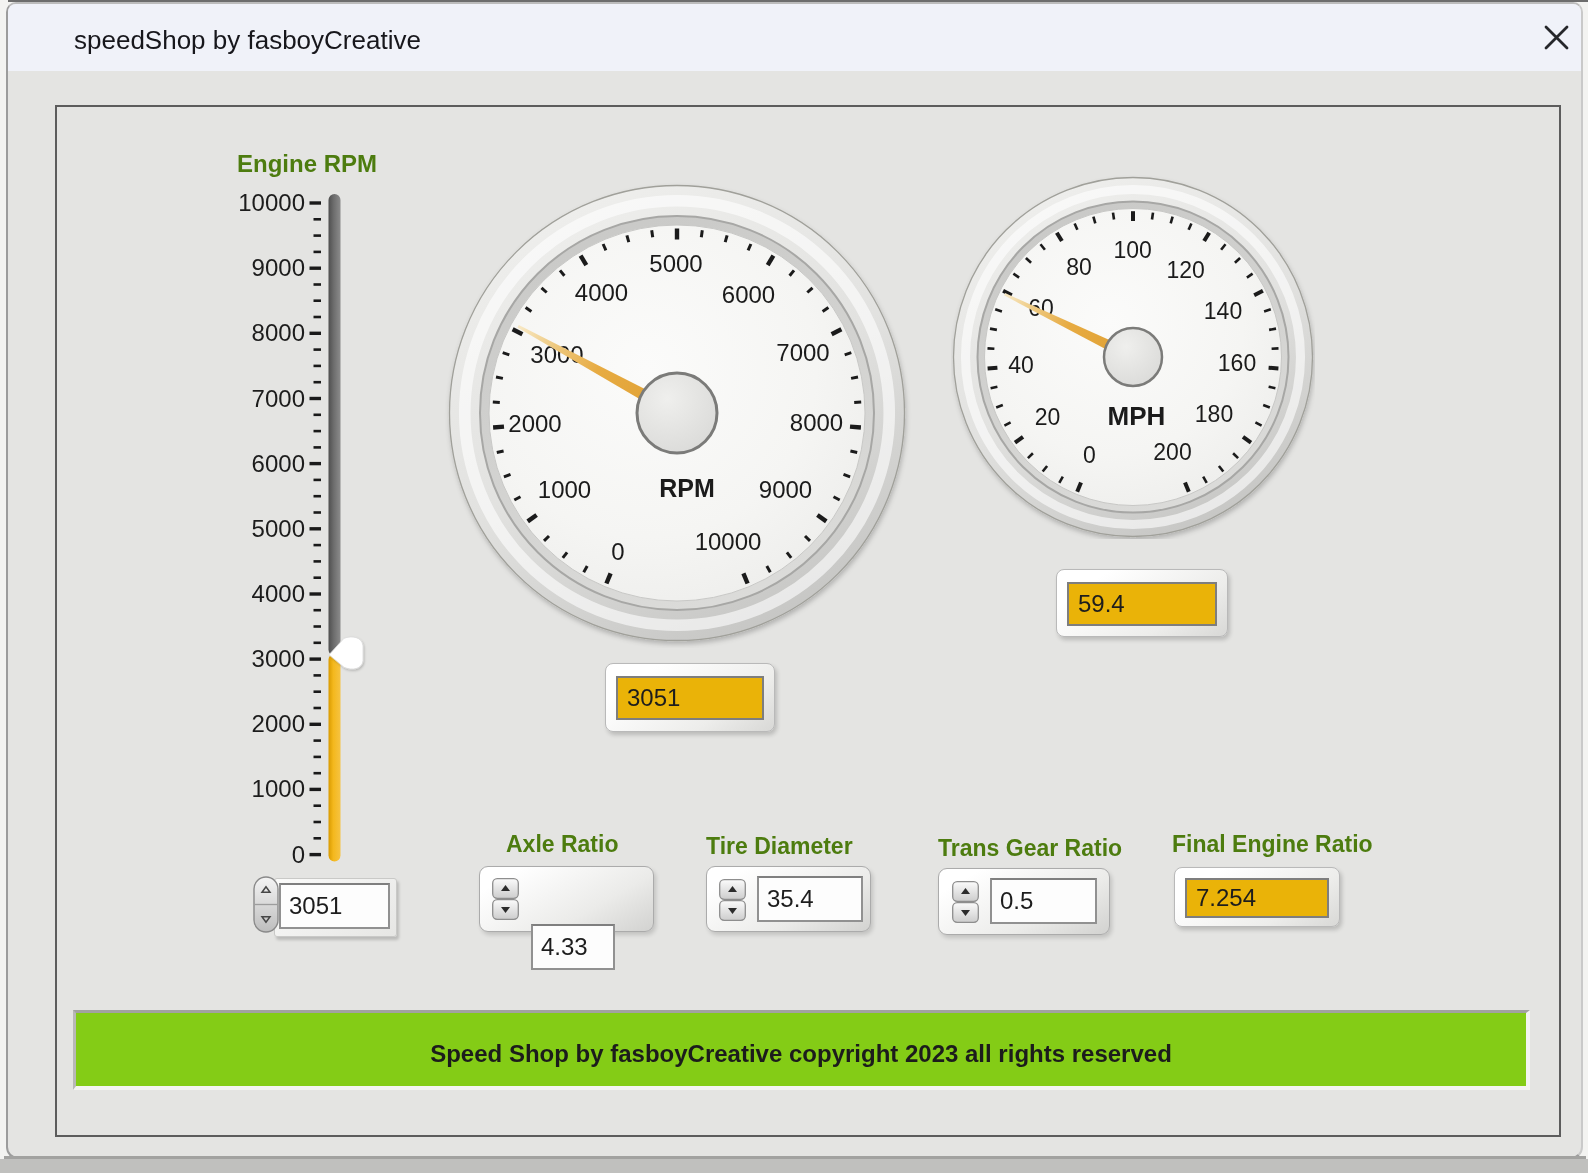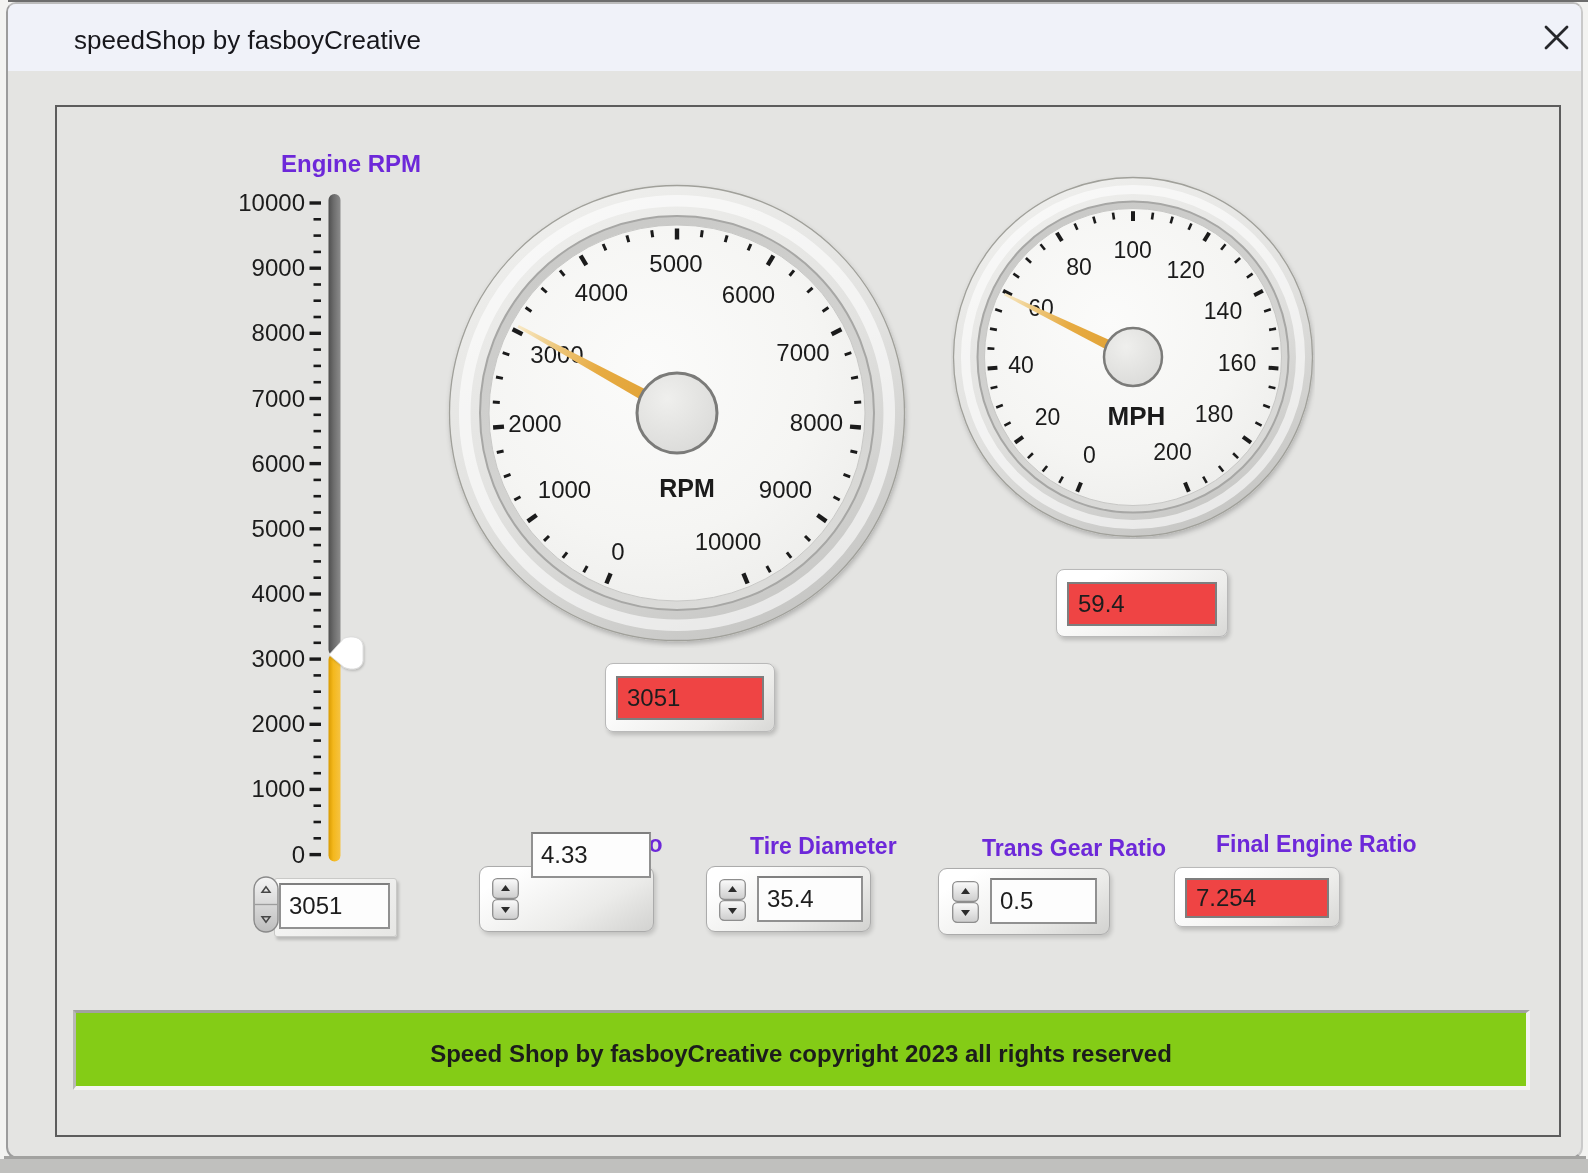--- a/index.html
+++ b/index.html
@@ -5,26 +5,26 @@
   font-family:"Liberation Sans", sans-serif; }
 #win { position:absolute; left:6px; top:2px; width:1577px; height:1157px;
   background:#e4e4e2; border:2px solid #9c9c9c; border-top-color:#bcbcbc; border-right-color:#c9c9c9; border-radius:10px 10px 12px 12px; overflow:hidden; }
 #topline { position:absolute; left:8px; top:0; width:1580px; height:2px; background:#6d6d6d; }
 #botband { position:absolute; left:0; top:1159px; width:1588px; height:14px; background:#c0c0be; }
 #botline { position:absolute; left:4px; top:1156px; width:1582px; height:3px; background:#a2a2a0; }
 #titlebar { position:absolute; left:0; top:0; width:100%; height:67px; background:#f0f2f9;padding-left:8px; }
 #title { position:absolute; left:66px; top:21px; font-size:26px; color:#17171c; }
 .panel { position:absolute; left:47px; top:101px; width:1506px; height:1032px;
   border:2.5px solid #5c5c5c; }
-.lbl { position:absolute; font-weight:700; color:#6d28d9; font-size:23px; white-space:nowrap;margin-left:44px; }
+.lbl { position:absolute; font-weight:700; color:#4d7c0f; font-size:23px; white-space:nowrap; }
 .sl { position:absolute; right:1283px; width:90px; text-align:right; font-size:24px;
   color:#1c1c1c; height:26px; line-height:26px; }
 .disp { position:absolute; border-radius:8px; background:linear-gradient(145deg,#ffffff 20%,#ededeb 70%,#d8d8d6);
   border:1px solid #b9b9b9; box-shadow:2px 3px 4px rgba(0,0,0,0.18); }
-.dinner { position:absolute; background:#ef4444; border:2px solid #7e7e7e; color:#1d1d1d;
+.dinner { position:absolute; background:#eab308; border:2px solid #7e7e7e; color:#1d1d1d;
   font-size:24px; }
 .dinner span { position:absolute; left:9px; top:50%; transform:translateY(-50%); }
 .spframe { position:absolute; border-radius:9px; background:linear-gradient(150deg,#ffffff 15%,#ebebe9 65%,#d2d2d0);
   border:1.5px solid #ababab; box-shadow:2px 3px 4px rgba(0,0,0,0.15); }
 .field { position:absolute; background:#fdfdfd; border:2px solid #919191; border-top-color:#7f7f7f;
   color:#1d1d1d; font-size:24px; }
 .field span { position:absolute; left:8px; top:50%; transform:translateY(-50%); }
 #banner { position:absolute; left:73px; top:1010px; width:1457px; height:80px;
   background:#84cc16; border-top:3px solid #a2a2a0; border-left:3px solid #b8b8b6;
   border-right:4px solid #f4f4f2; border-bottom:4px solid #f4f4f2;
@@ -345,21 +345,21 @@
       <linearGradient id="sb492878" x1="0" y1="0" x2="0" y2="1">
 <stop offset="0" stop-color="#fbfbfb"></stop>
         <stop offset="1" stop-color="#cdcdcd"></stop>
       </linearGradient>
     </defs>
 <rect x="0.7" y="0.7" width="25.6" height="19.6" rx="4.5" fill="url(#sb492878)" stroke="#8e8e8e" stroke-width="1.3"></rect>
 <rect x="0.7" y="21.7" width="25.6" height="19.6" rx="4.5" fill="url(#sb492878)" stroke="#8e8e8e" stroke-width="1.3"></rect>
 <polygon points="13.5,7.0 9.0,13.0 18.0,13.0" fill="#2c2c2c"></polygon>
 <polygon points="13.5,35.0 9.0,29.0 18.0,29.0" fill="#2c2c2c"></polygon>
 </svg>
-<div class="field" style="left:531px;top:832px;width:120px;height:46px">
+<div class="field" style="left:531px;top:924px;width:84px;height:46px">
     <span>4.33</span>
   </div>
 
 <div class="lbl" style="left:706px;top:833px">Tire Diameter</div>
 <div class="spframe" style="left:706px;top:866px;width:165px;height:66px"></div>
 <svg style="position:absolute;left:719px;top:879px" width="27" height="42" viewBox="0 0 27 42">
 <defs>
       <linearGradient id="sb719879" x1="0" y1="0" x2="0" y2="1">
 <stop offset="0" stop-color="#fbfbfb"></stop>
         <stop offset="1" stop-color="#cdcdcd"></stop>

